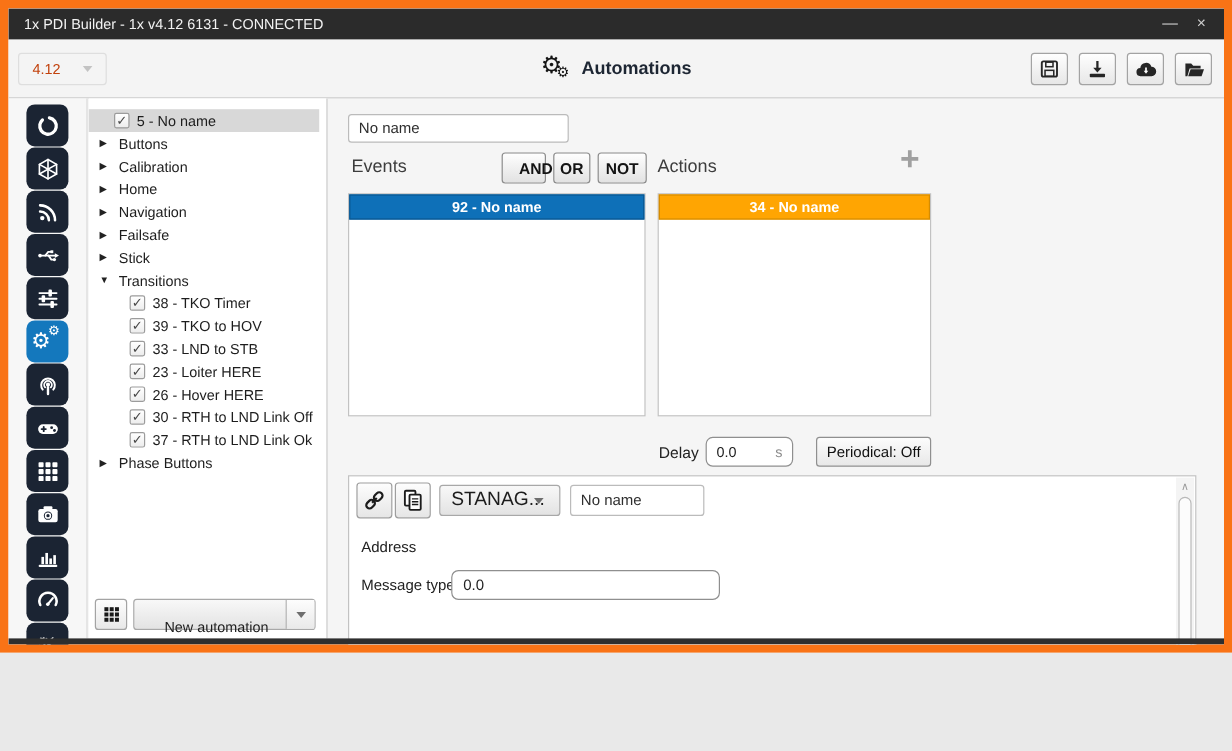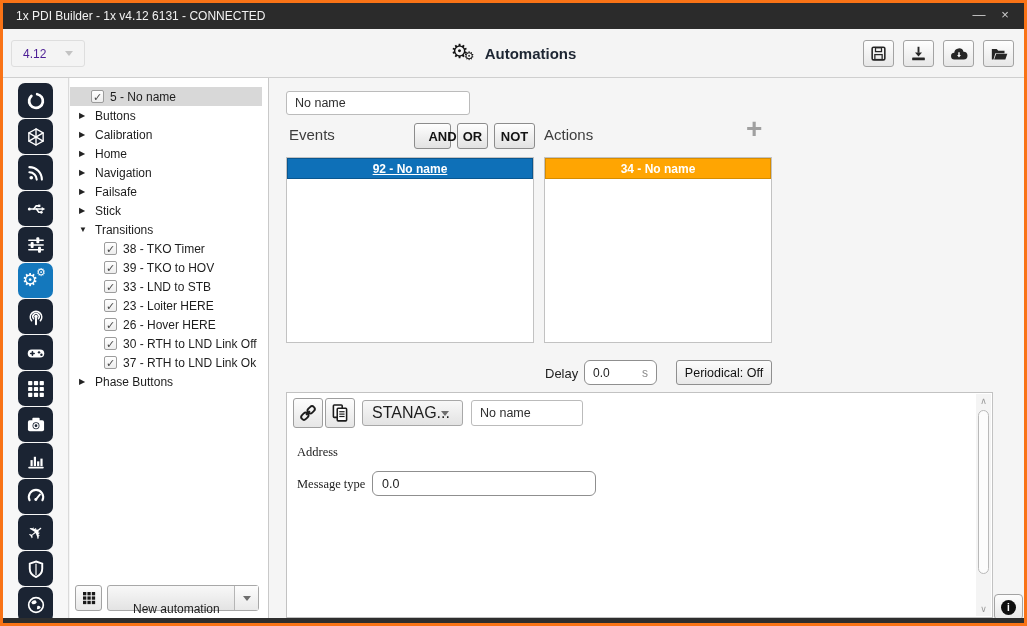--- a/index.html
+++ b/index.html
@@ -1,29 +1,29 @@
 <!DOCTYPE html>
 <html><head>
 <meta charset="utf-8">
 <style>
   html,body{margin:0;padding:0;background:#e9e9e9;}
   *{box-sizing:border-box;}
-  .app{position:relative;width:1027px;height:626px;border:3px solid #f97316;background:#f5f5f5;
+  .app{position:relative;width:1027px;height:544px;border:7px solid #f97316;background:#f5f5f5;
        font-family:"Liberation Sans","DejaVu Sans",sans-serif;overflow:hidden;}
 
   
   #titlebar{position:absolute;top:0;left:0;right:0;height:26px;background:#2b2b2b;color:#f2f2f2;
             font-size:12px;line-height:26px;padding-left:13px;}
   .wbtn{position:absolute;top:0;width:22px;height:26px;text-align:center;color:#cfcfcf;font-size:13px;line-height:24px;}
   #win-min{right:34px;} #win-close{right:8px;}
 
   
   #toolbar{position:absolute;top:26px;left:0;right:0;height:49px;background:#f4f4f4;border-bottom:1px solid #cfcfcf;}
   #version-select{position:absolute;left:8px;top:11px;width:74px;height:27px;border:1px solid #dedede;border-radius:3px;
-                  color:#4c1d95;font-size:12px;display:flex;align-items:center;padding-left:11px;background:#f4f4f4;}
+                  color:#c2410c;font-size:12px;display:flex;align-items:center;padding-left:11px;background:#f4f4f4;}
   .caret{width:0;height:0;border-left:4px solid transparent;border-right:4px solid transparent;border-top:5px solid #6e6e6e;}
   #version-select .caret{position:absolute;right:11px;border-top-color:#c3c3c3;}
   #page-head{position:absolute;left:0;right:0;top:0;bottom:0;display:flex;align-items:center;justify-content:center;
              gap:8px;font-size:15px;font-weight:bold;color:#1d2633;pointer-events:none;}
   #head-gears{position:relative;width:26px;height:24px;}
   #head-gears .g1{position:absolute;left:0;top:0px;font-size:20px;color:#141414;line-height:1;}
   #head-gears .g2{position:absolute;left:13px;top:9px;font-size:12px;color:#141414;line-height:1;}
   #toolbar-actions{position:absolute;right:10px;top:11px;display:flex;gap:9px;}
   .tbtn{width:31px;height:27px;border:1px solid #a3a3a3;border-radius:3px;background:linear-gradient(#fefefe,#e7e7e7);
         display:flex;align-items:center;justify-content:center;color:#262626;}
@@ -63,41 +63,41 @@
   .section-label{position:absolute;font-size:15px;color:#3d3d3d;}
   #events-label{left:19px;top:48px;} #actions-label{left:274px;top:48px;text-align:right;}
   .logic-btn{position:absolute;top:45px;height:26px;border:1px solid #8c8c8c;border-radius:3px;
              background:linear-gradient(#fefefe,#e2e2e2);font-weight:bold;font-size:13px;color:#141414;
              display:flex;align-items:center;justify-content:center;}
   #btn-and{left:144px;width:37px;padding-left:20px;} #btn-or{left:187px;width:31px;} #btn-not{left:224px;width:41px;}
   #add-action{position:absolute;left:476px;top:37px;font-size:28px;font-weight:bold;color:#a0a0a0;line-height:1;}
   .card-panel{position:absolute;top:79px;height:186px;background:#fff;border:1px solid #c2c2c2;}
   #events-panel{left:16px;width:248px;} #actions-panel{left:274px;width:228px;}
   .card-header{height:21px;color:#fff;font-weight:bold;font-size:12px;text-align:center;line-height:20px;}
-  #events-panel .card-header{background:#0e70b8;border:1px solid #09568f;text-decoration:underline;}
+  #events-panel .card-header{background:#0e70b8;border:1px solid #09568f;}
   #actions-panel .card-header{background:#ffa502;border:1px solid #d68c00;}
   #delay-label{position:absolute;left:275px;top:288px;font-size:13px;color:#222;text-align:right;}
   #delay-input{position:absolute;left:314px;top:282px;width:73px;height:25px;border:1px solid #8f8f8f;border-radius:6px;
                background:#fff;font-size:12px;color:#222;display:flex;align-items:center;padding:0 8px;}
   #delay-input .unit{margin-left:auto;color:#8a8a8a;}
   #periodical-btn{position:absolute;left:406px;top:282px;width:96px;height:25px;border:1px solid #8f8f8f;border-radius:3px;
                   background:linear-gradient(#fcfcfc,#e8e8e8);font-size:12.5px;color:#111;
                   display:flex;align-items:center;justify-content:center;}
 
   
   #detail-panel{position:absolute;left:16px;top:314px;width:707px;height:226px;background:#fff;border:1px solid #c2c2c2;}
   .icon-btn{position:absolute;top:5px;width:30px;height:30px;border:1px solid #9e9e9e;border-radius:3px;
             background:linear-gradient(#fdfdfd,#e6e6e6);display:flex;align-items:center;justify-content:center;color:#1c1c1c;}
   #link-btn{left:6px;} #copy-btn{left:38px;}
   #type-select{position:absolute;left:75px;top:7px;width:101px;height:26px;border:1px solid #a8a8a8;border-radius:3px;
                background:linear-gradient(#f8f8f8,#e3e3e3);font-size:16px;color:#1d1d1d;display:flex;align-items:center;
                padding-left:9px;}
   #type-select .caret{position:absolute;left:78px;}
   #detail-name{position:absolute;left:184px;top:7px;width:112px;height:26px;}
-  .fld-label{position:absolute;left:10px;font-size:12.5px;color:#222;font-family:Liberation Serif, serif;}
+  .fld-label{position:absolute;left:10px;font-size:12.5px;color:#222;}
   #address-label{top:52px;} #msg-label{top:84px;}
   #address-combo{position:absolute;left:85px;top:46px;width:228px;height:25px;border:1px solid #9a9a9a;background:#fff;
                  display:flex;font-size:12.5px;color:#222;}
   #address-combo .val{flex:1;display:flex;align-items:center;padding-left:8px;}
   .combo-btn{width:25px;border-left:1px solid #9a9a9a;background:linear-gradient(#f6f6f6,#dcdcdc);
              display:flex;align-items:center;justify-content:center;}
   #msg-input{position:absolute;left:85px;top:78px;width:224px;height:25px;border:1px solid #8f8f8f;border-radius:6px;
              background:#fff;font-size:12.5px;color:#222;display:flex;align-items:center;padding:0 9px;}
   #detail-scroll{position:absolute;right:1px;top:1px;bottom:1px;width:15px;background:#f4f4f4;}
   .sb-arrow{position:absolute;left:0;right:0;height:14px;text-align:center;color:#9a9a9a;font-size:9px;line-height:14px;}

